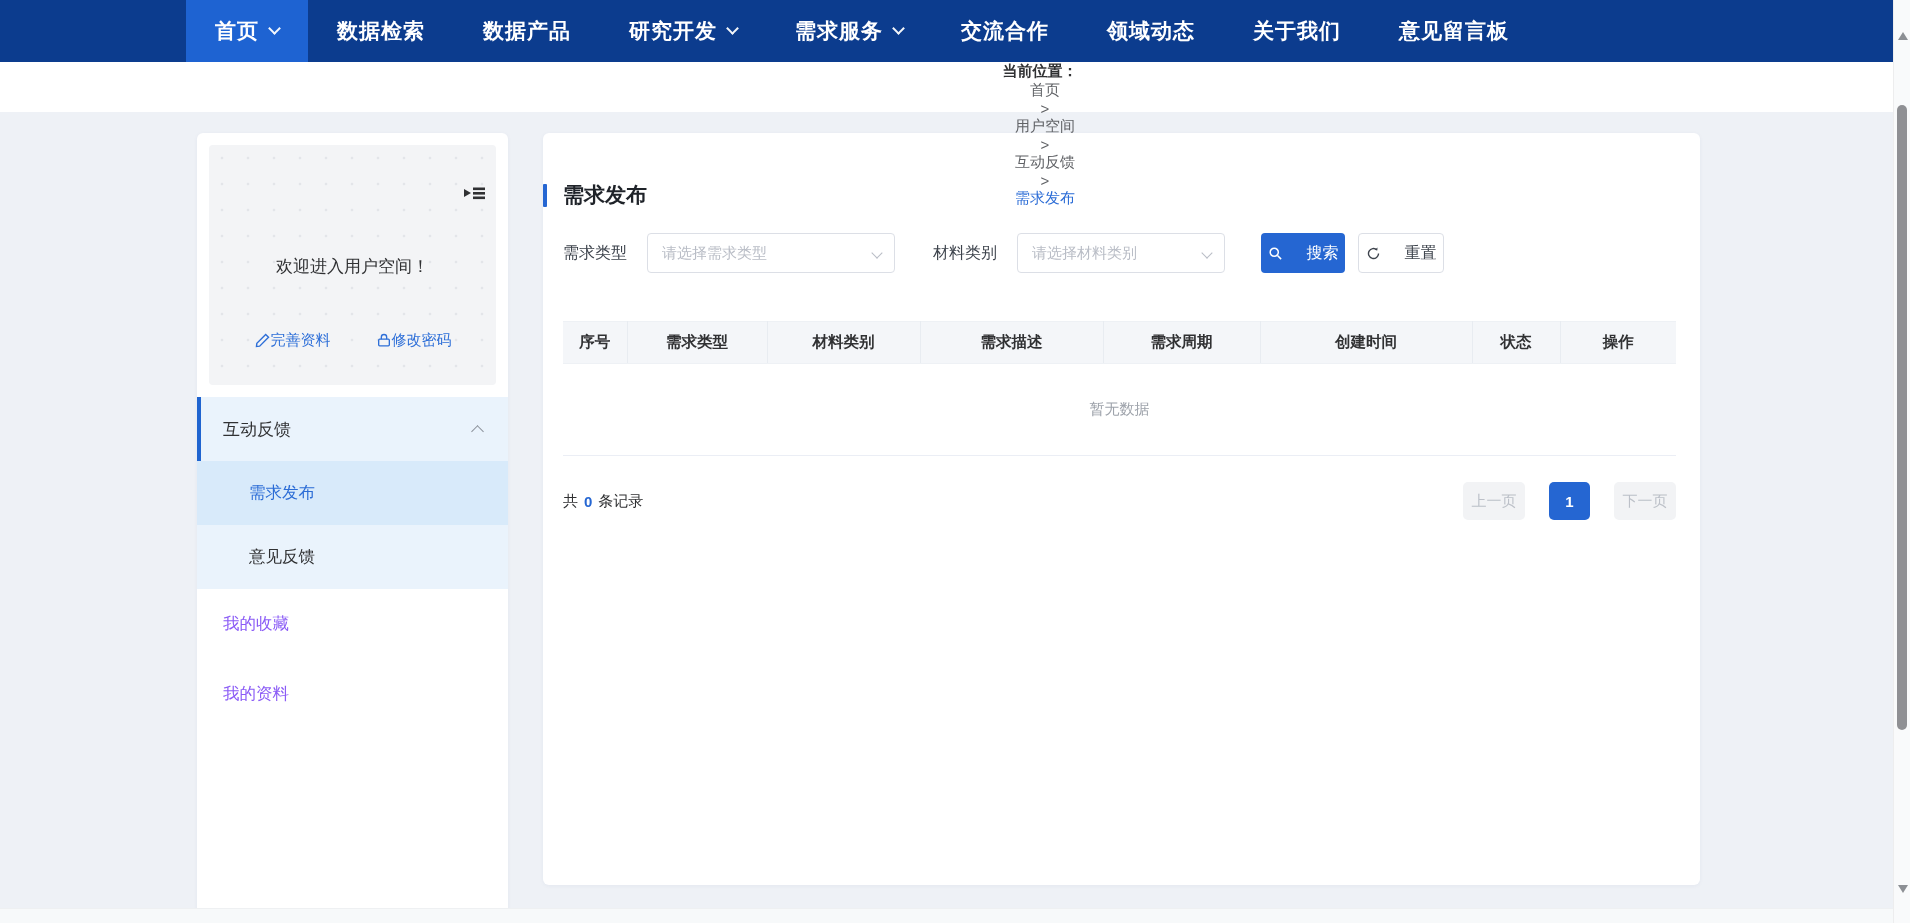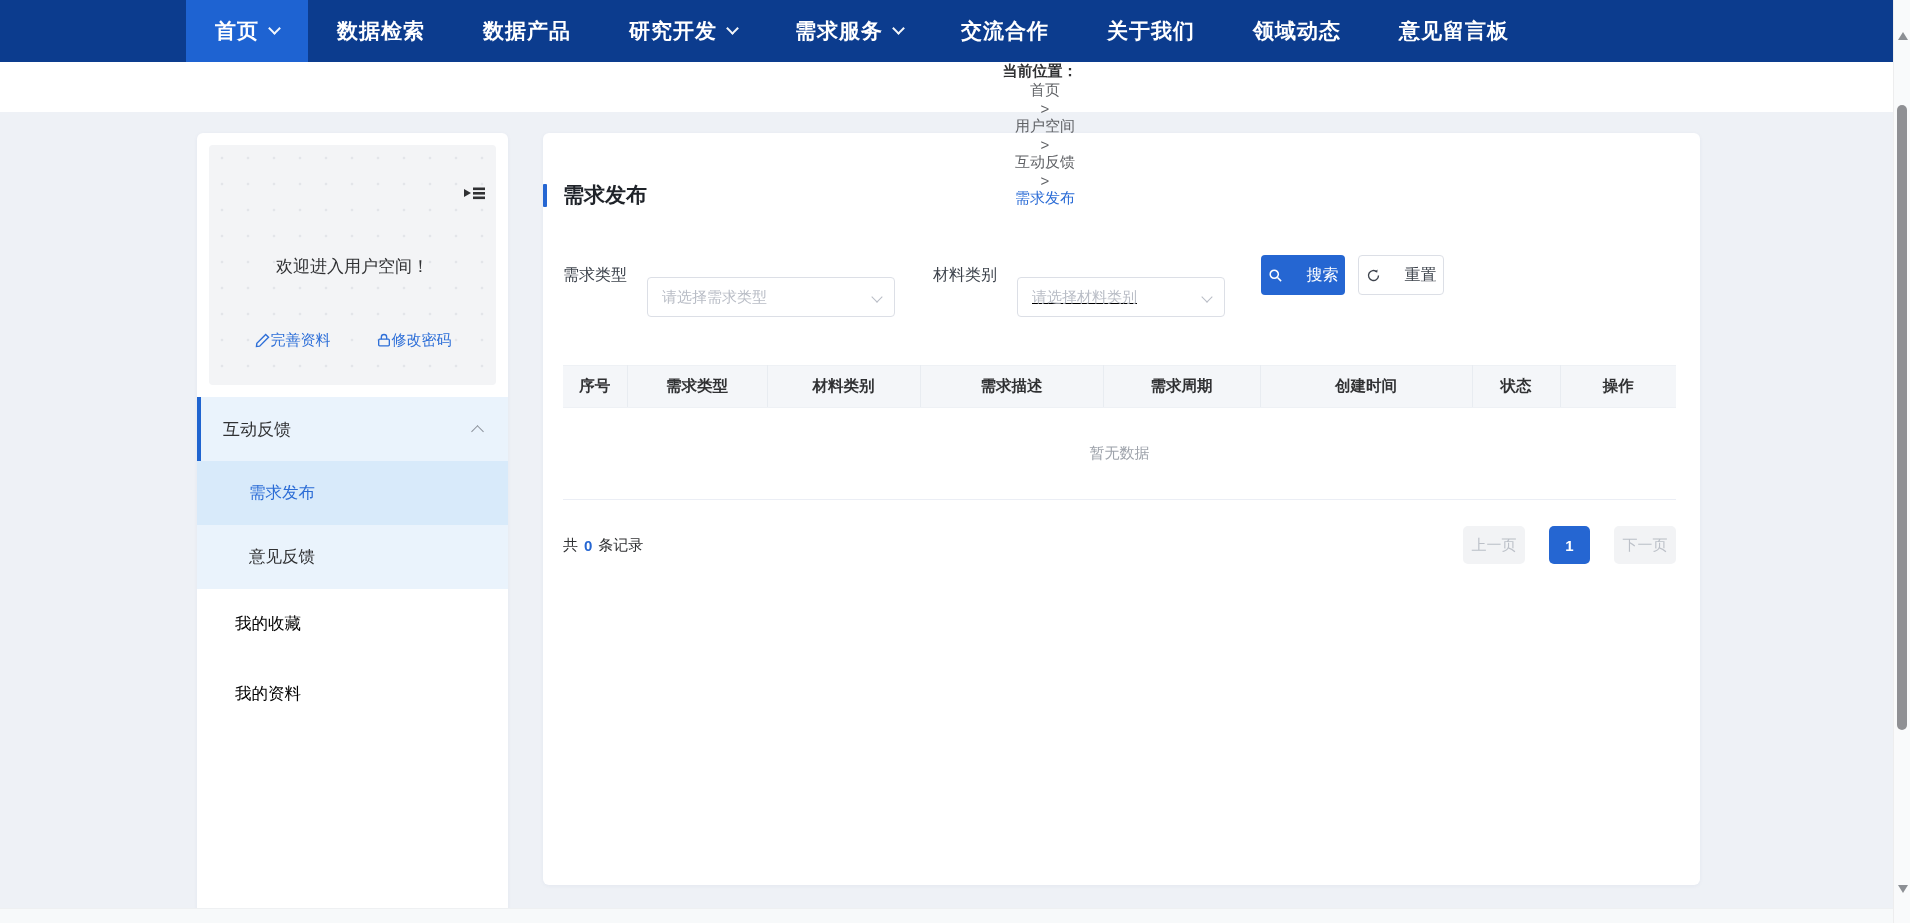--- a/index.html
+++ b/index.html
@@ -29,32 +29,32 @@
   .collapse-icon { position:absolute; top:38px; right:10px; width:24px; height:20px; cursor:pointer; }
   .welcome-text { position:absolute; top:110px; width:100%; text-align:center; font-size:17px; color:#303133; }
   .welcome-links { position:absolute; top:186px; width:100%; display:flex; justify-content:space-around; padding:0 22px; }
   .w-link { display:flex; align-items:center; gap:0; color:#2e6fd8; font-size:15px; cursor:pointer; }
 
   .menu { margin-top:6px; }
   .menu-group { height:64px; background:#eaf3fc; border-left:4px solid #1f64d0; display:flex; align-items:center; justify-content:space-between; padding:0 26px 0 22px; font-size:17px; color:#303133; cursor:pointer; }
   .chev-up { width:9px; height:9px; border-right:1.6px solid #8b9099; border-bottom:1.6px solid #8b9099; transform:rotate(-135deg); margin-top:5px; }
   .menu-child { height:64px; display:flex; align-items:center; padding-left:52px; font-size:16.5px; color:#303133; cursor:pointer; background:#eaf3fc; }
   .menu-child.active { background:#d8eafa; color:#2b6cd6; }
-  .menu-item { height:70px; display:flex; align-items:center; padding-left:38px; font-size:16.5px; color:#000000; background:#ffffff; cursor:pointer; }
+  .menu-item { height:70px; display:flex; align-items:center; padding-left:26px; font-size:16.5px; color:#8b5cf6; background:#ffffff; cursor:pointer; }
 
   
   .main-card { width:1157px; height:752px; background:#ffffff; border-radius:6px; box-shadow:0 1px 4px rgba(30,60,120,.05); }
   .title-row { margin-top:48px; display:flex; align-items:center; }
   .title-bar { width:4px; height:23px; background:#2566d2; border-radius:1px; }
   .page-title { margin-left:16px; font-size:21px; font-weight:bold; color:#1f2329; }
 
   .filter-row { display:flex; align-items:center; margin-top:24px; padding-left:20px; }
   .f-label { font-size:16px; color:#3d434c; margin-right:20px; }
-  .sel { position:relative; width:248px; height:40px; border:1px solid #dcdfe6; border-radius:4px; background:#fff; display:flex; align-items:center; padding:0 30px 0 14px; cursor:pointer;margin-top:44px; }
-  .sel.narrow { width:208px;text-decoration:underline; }
+  .sel { position:relative; width:248px; height:40px; border:1px solid #dcdfe6; border-radius:4px; background:#fff; display:flex; align-items:center; padding:0 30px 0 14px; cursor:pointer; }
+  .sel.narrow { width:208px; }
   .sel-ph { font-size:15px; color:#b9bdc6; }
   .sel-chev { position:absolute; right:13px; top:15px; width:8px; height:8px; border-right:1.5px solid #b9bdc6; border-bottom:1.5px solid #b9bdc6; transform:rotate(45deg); }
   .grp2 { margin-left:38px; }
   .btn { height:40px; border-radius:4px; display:inline-flex; align-items:center; justify-content:center; gap:24px; font-size:16px; cursor:pointer; border:none; }
   .btn-search { margin-left:36px; width:84px; background:#2566d2; color:#ffffff; }
   .btn-reset { margin-left:13px; width:86px; background:#ffffff; color:#3d434c; border:1px solid #dcdfe6; }
 
   .tbl { margin:48px 24px 0 20px; width:1113px; border-collapse:collapse; table-layout:fixed; }
   .tbl th { height:42px; background:#f4f6f9; font-size:15.5px; font-weight:bold; color:#303133; text-align:center; border-right:1px solid #e8ecf1; border-top:1px solid #eef1f5; border-bottom:1px solid #eef1f5; }
   .tbl th:last-child { border-right:none; }
@@ -95,24 +95,24 @@
     <span class="chev-down"></span>
   </div>
   <div class="nav-item">
     <span>需求服务</span>
     <span class="chev-down"></span>
   </div>
   <div class="nav-item">
     <span>交流合作</span>
   </div>
   <div class="nav-item">
+    <span>领域动态</span>
+  </div>
+  <div class="nav-item">
     <span>关于我们</span>
-  </div>
-  <div class="nav-item">
-    <span>领域动态</span>
   </div>
   <div class="nav-item">
     <span>意见留言板</span>
   </div>
 </div>
 
 <div class="breadcrumb-bar">
   <span class="bc-prefix">当前位置：</span>
   <span class="bc-link">首页</span>
   <span class="bc-sep">&gt;</span>

